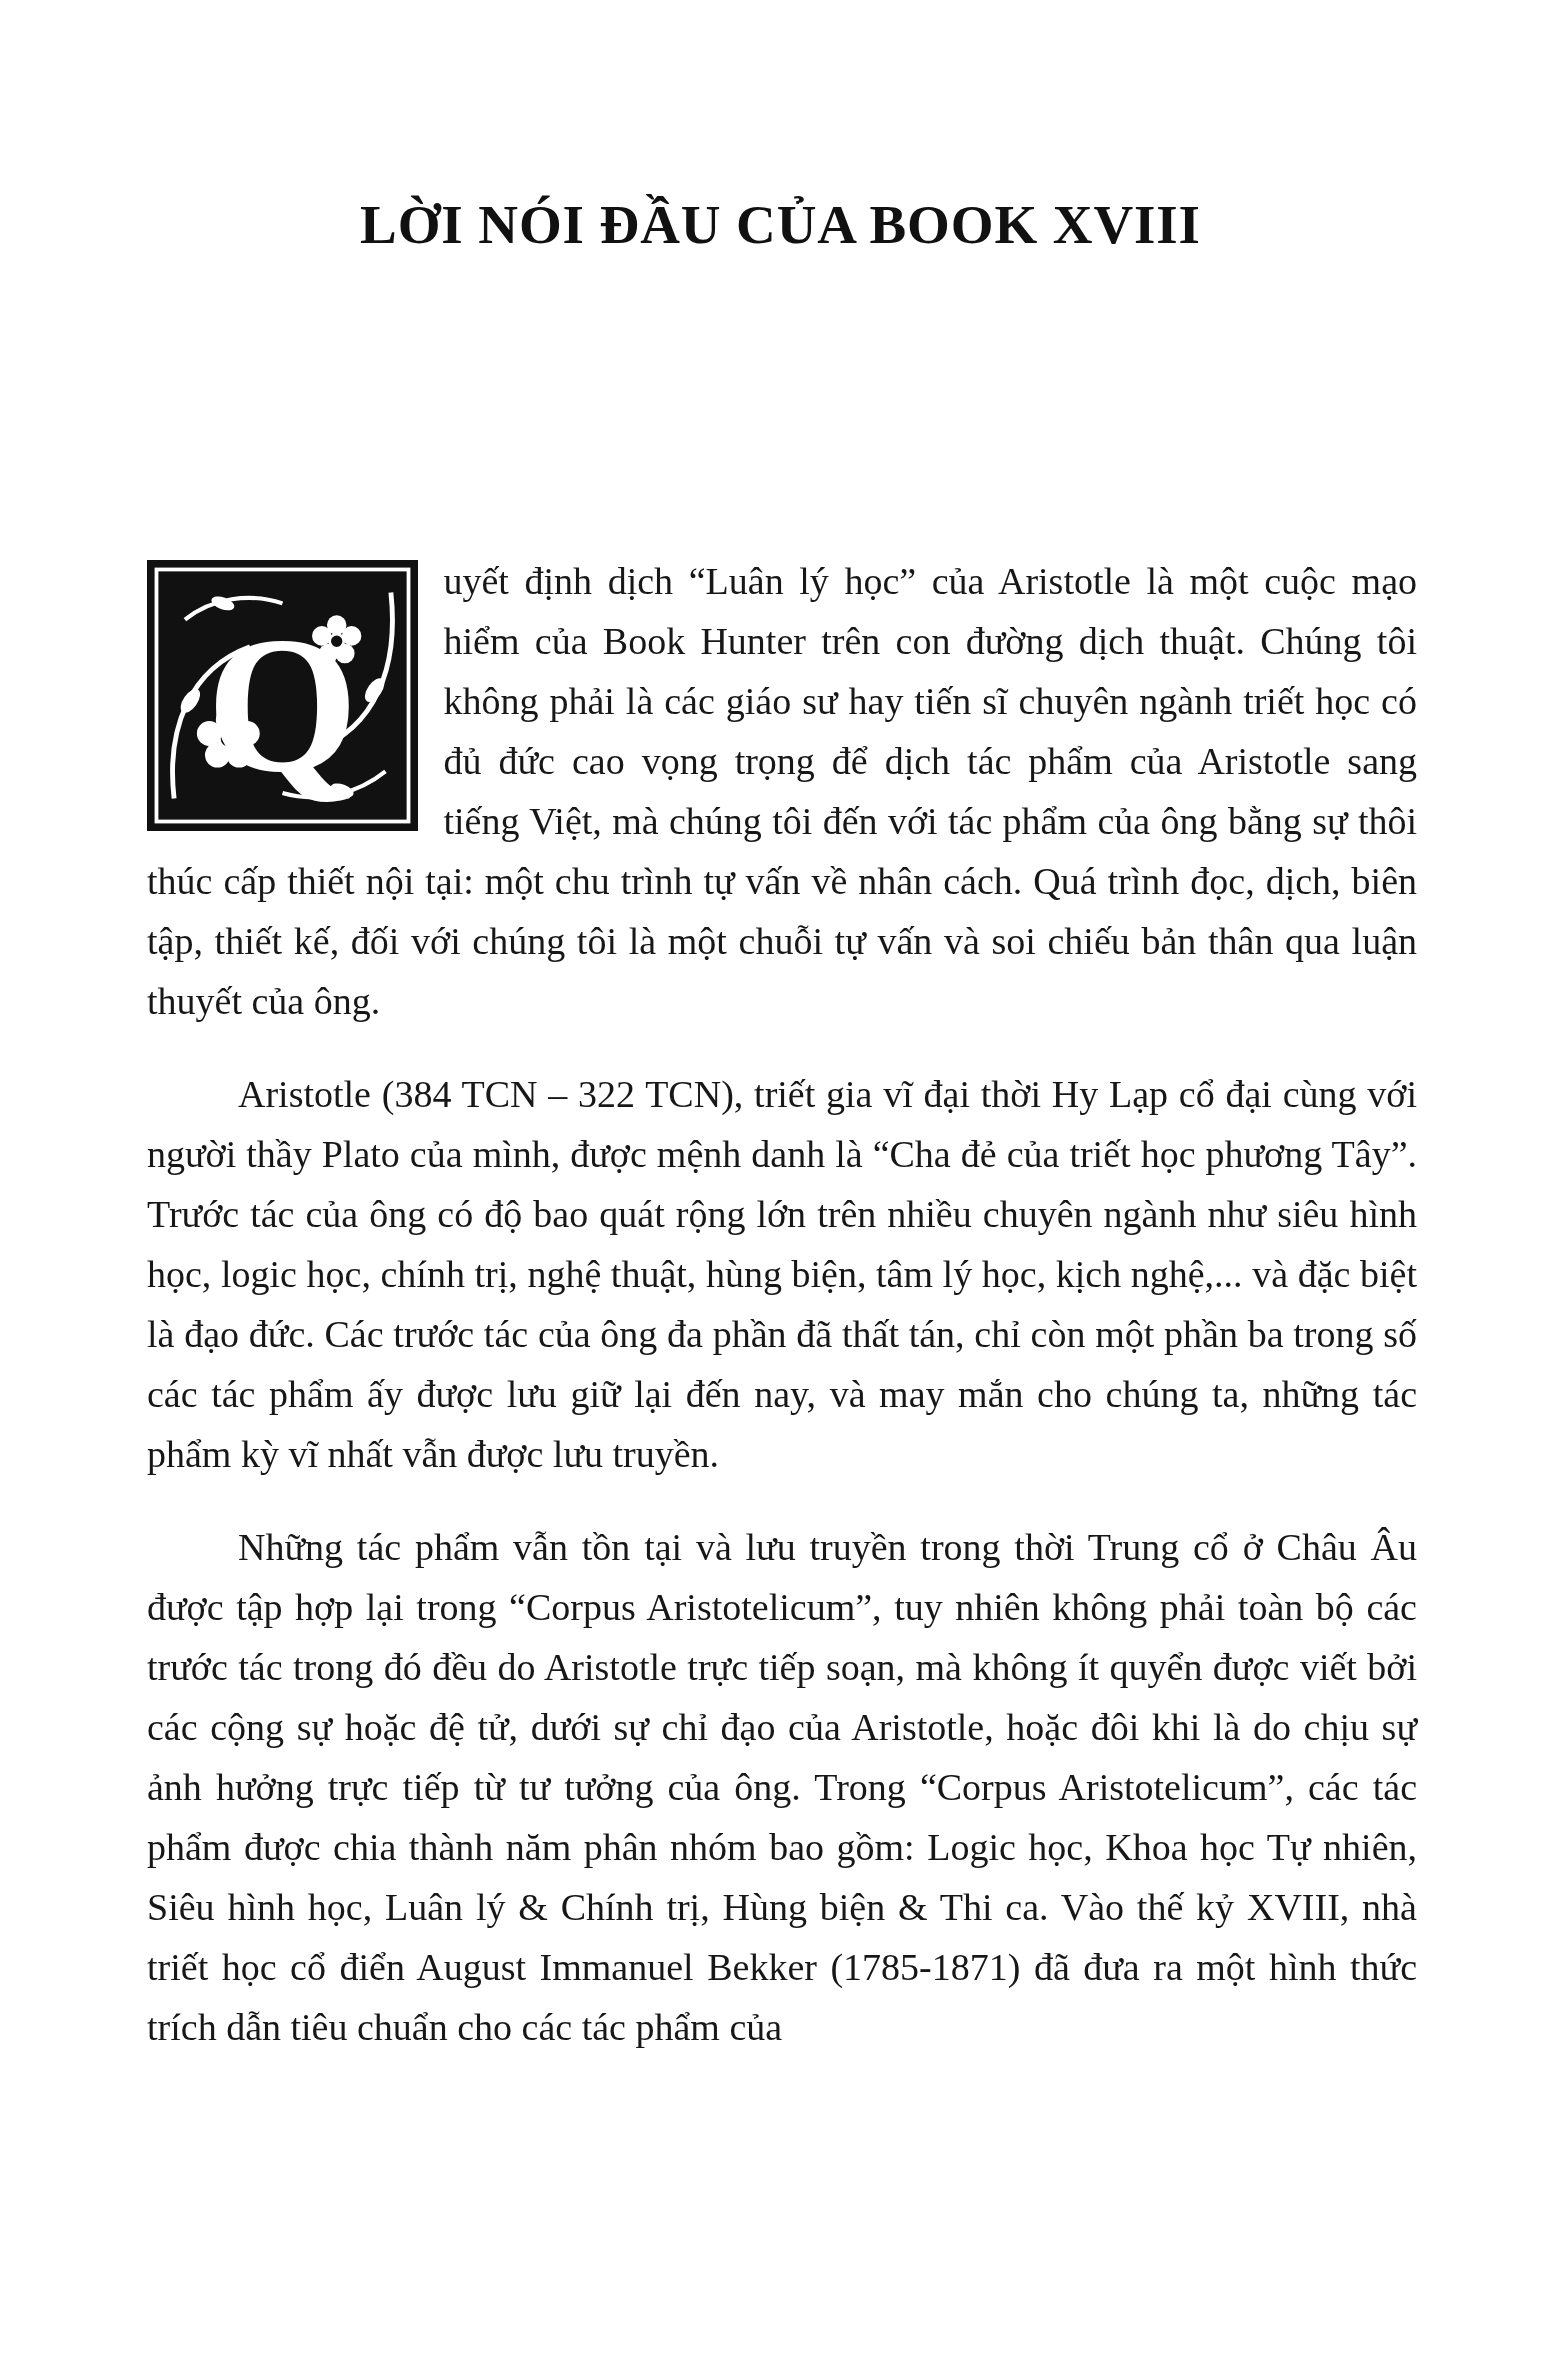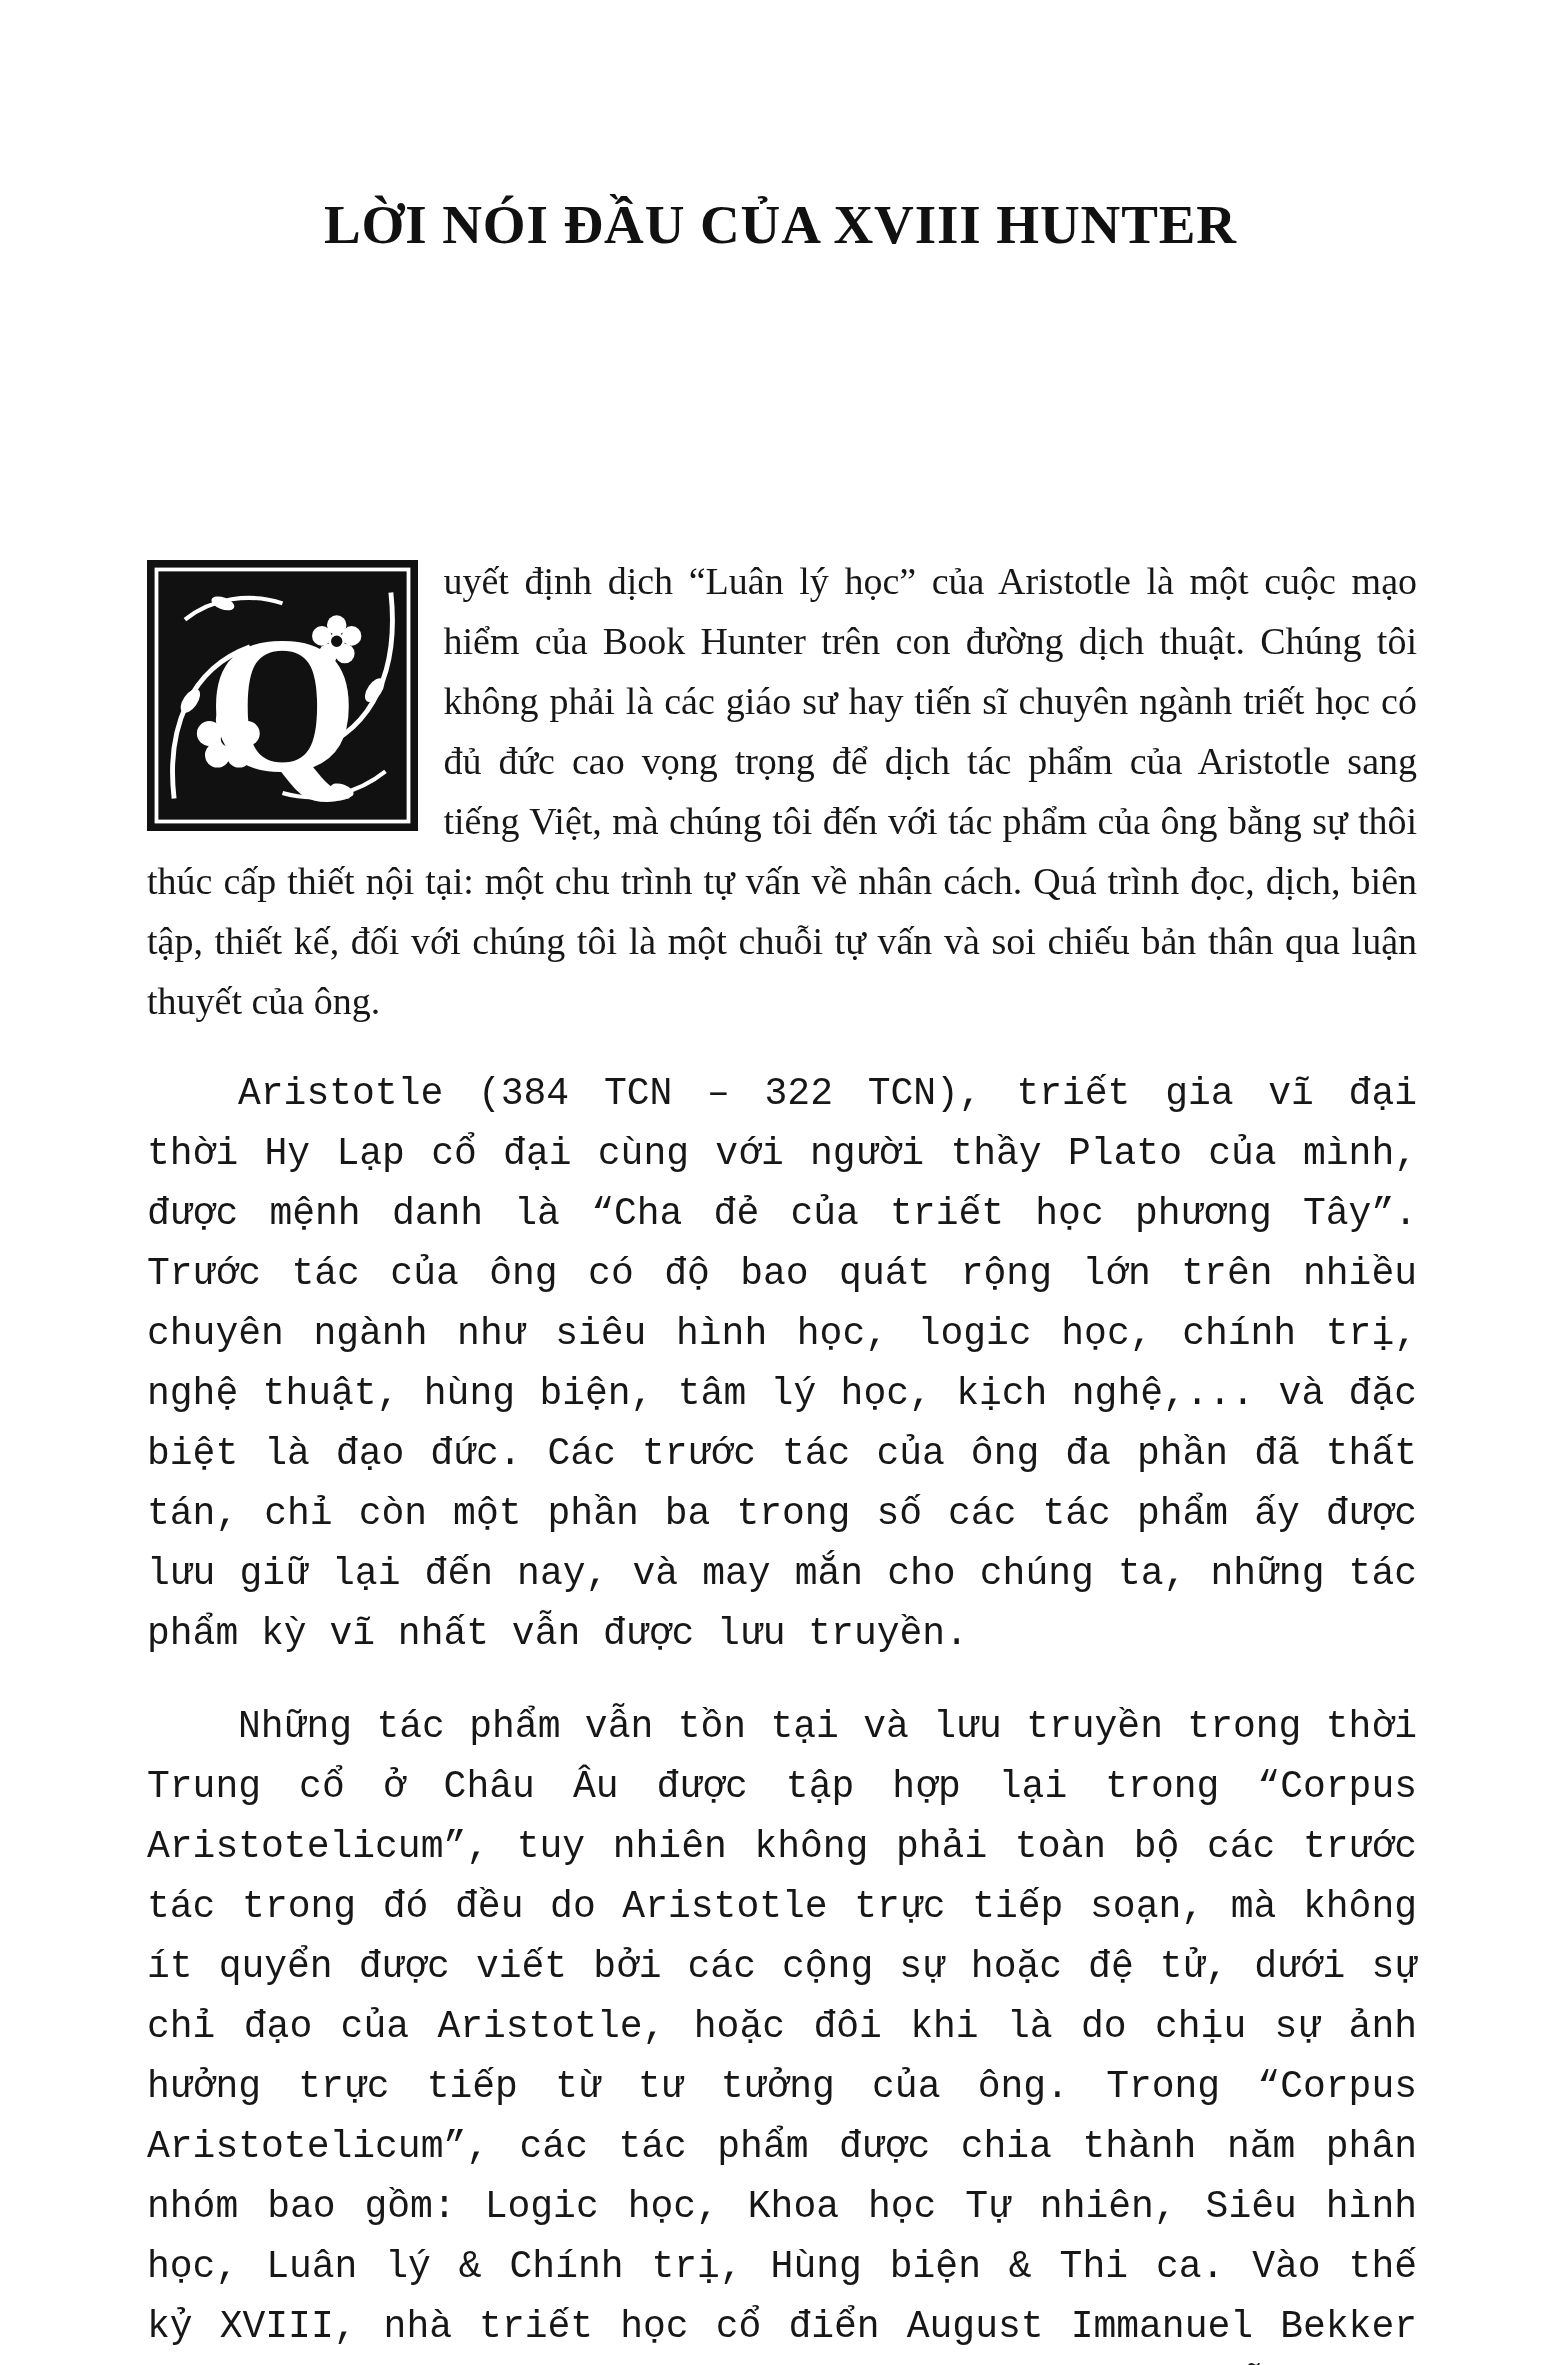--- a/index.html
+++ b/index.html
@@ -32,41 +32,40 @@
   }
   .para {
     margin: 0 0 33px 0;
     font-size: 38px;
     line-height: 60px;
     text-align: justify;
     color: #171717;
   }
   .para.indent {
     text-indent: 91px;
-    font-family: Liberation Mono, monospace;
   }
   .dropcap {
     float: left;
     width: 271px;
     height: 271px;
     margin: 9px 25.5px 5.5px 0;
     display: block;
   }
   .dropcap svg {
     display: block;
     width: 100%;
     height: 100%;
   }
 </style>
 </head>
 <body>
 
 <div class="page">
 
-  <h1 class="title">LỜI NÓI ĐẦU CỦA XVIII HUNTER</h1>
+  <h1 class="title">LỜI NÓI ĐẦU CỦA BOOK XVIII</h1>
 
   <div class="body-text">
 
     <p class="para">
       <span class="dropcap">
         <svg viewBox="0 0 100 100" preserveAspectRatio="xMidYMid meet" style="font-size:42px">
 
           <rect x="0" y="0" width="100" height="100" fill="#111111"></rect>
           <rect x="3.5" y="3.5" width="93" height="93" fill="none" stroke="#ffffff" stroke-width="1.4"></rect>
 

